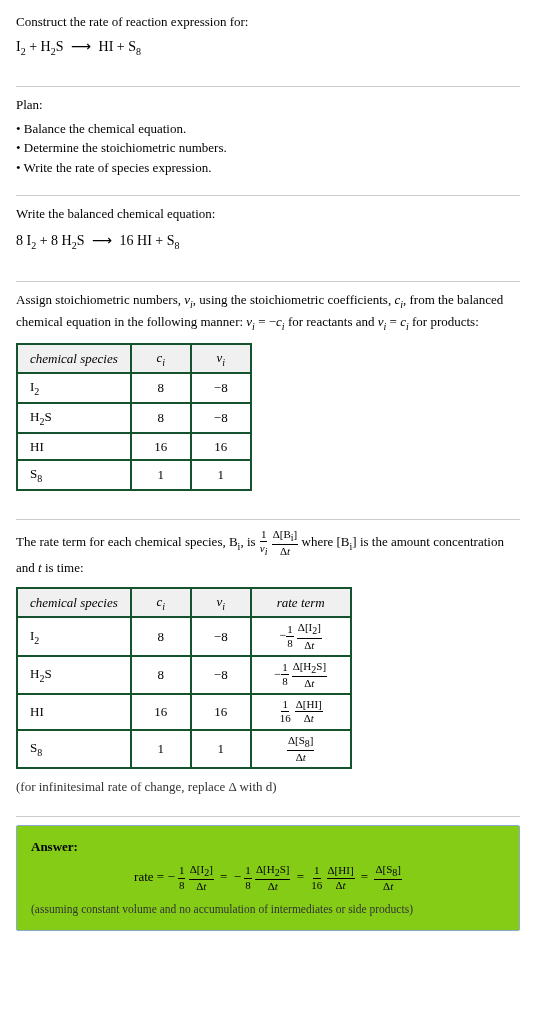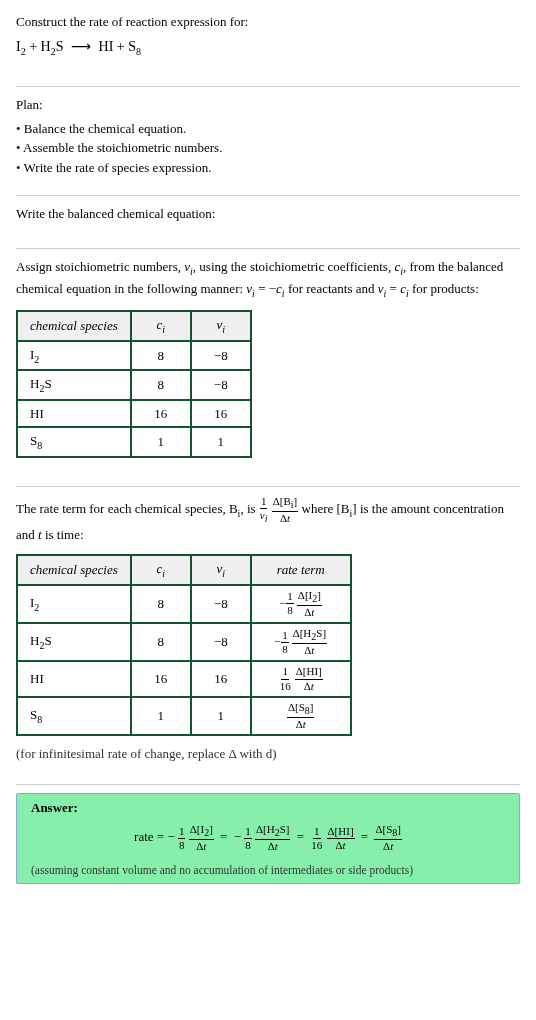--- a/index.html
+++ b/index.html
@@ -80,22 +80,22 @@
       font-size: 13px;
       color: #333;
       margin-top: 4px;
     }
     .set-text {
       font-size: 13px;
       margin-bottom: 6px;
     }
     .answer-box {
       border: 1px solid #88aacc;
-      background: #86efac;
-      padding: 4px 14px;
+      background: #84cc16;
+      padding: 11px 14px;
       margin-top: 6px;
       border-radius: 2px;
     }
     .answer-label {
       font-size: 13px;
       font-weight: bold;
       margin-bottom: 6px;
     }
     .answer-eq {
       font-size: 13px;
@@ -135,28 +135,31 @@
   <div class="reaction-line">
     I<sub>2</sub> + H<sub>2</sub>S <span class="arrow">⟶</span> HI + S<sub>8</sub>
   </div>
 </div>
 
 <hr class="divider">
 
 <div class="section plan-section">
   <div class="plan-title">Plan:</div>
   <div class="plan-item">• Balance the chemical equation.</div>
-  <div class="plan-item">• Assemble the stoichiometric numbers.</div>
+  <div class="plan-item">• Determine the stoichiometric numbers.</div>
   <div class="plan-item">• Write the rate of species expression.</div>
 </div>
 
 <hr class="divider">
 
 <div class="section">
   <div class="title-line">Write the balanced chemical equation:</div>
+  <div class="balanced-eq">
+    8 I<sub>2</sub> + 8 H<sub>2</sub>S <span class="arrow">⟶</span> 16 HI + S<sub>8</sub>
+  </div>
 </div>
 
 <hr class="divider">
 
 <div class="section">
   <div class="assign-text">
     Assign stoichiometric numbers, <span class="italic">ν<sub>i</sub></span>, using the stoichiometric coefficients, <span class="italic">c<sub>i</sub></span>, from
     the balanced chemical equation in the following manner: <span class="italic">ν<sub>i</sub></span> = −<span class="italic">c<sub>i</sub></span> for reactants
     and <span class="italic">ν<sub>i</sub></span> = <span class="italic">c<sub>i</sub></span> for products:
   </div>

